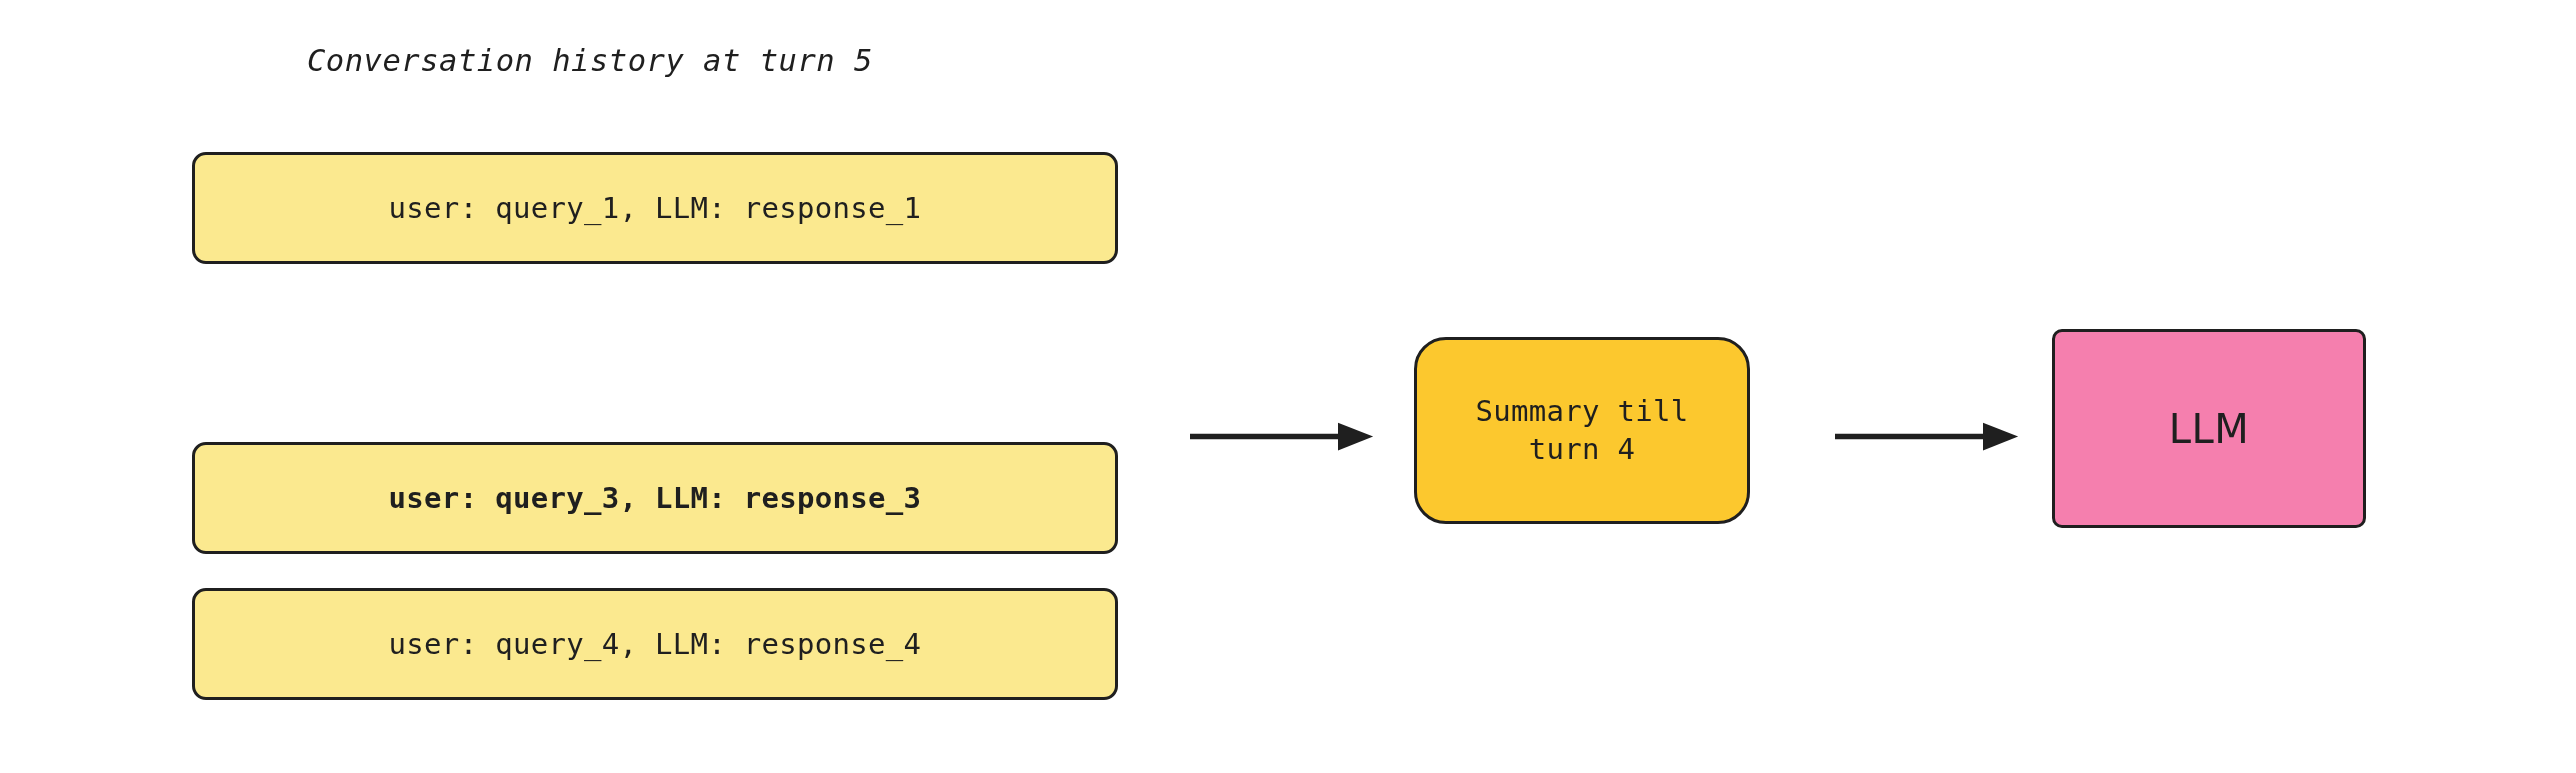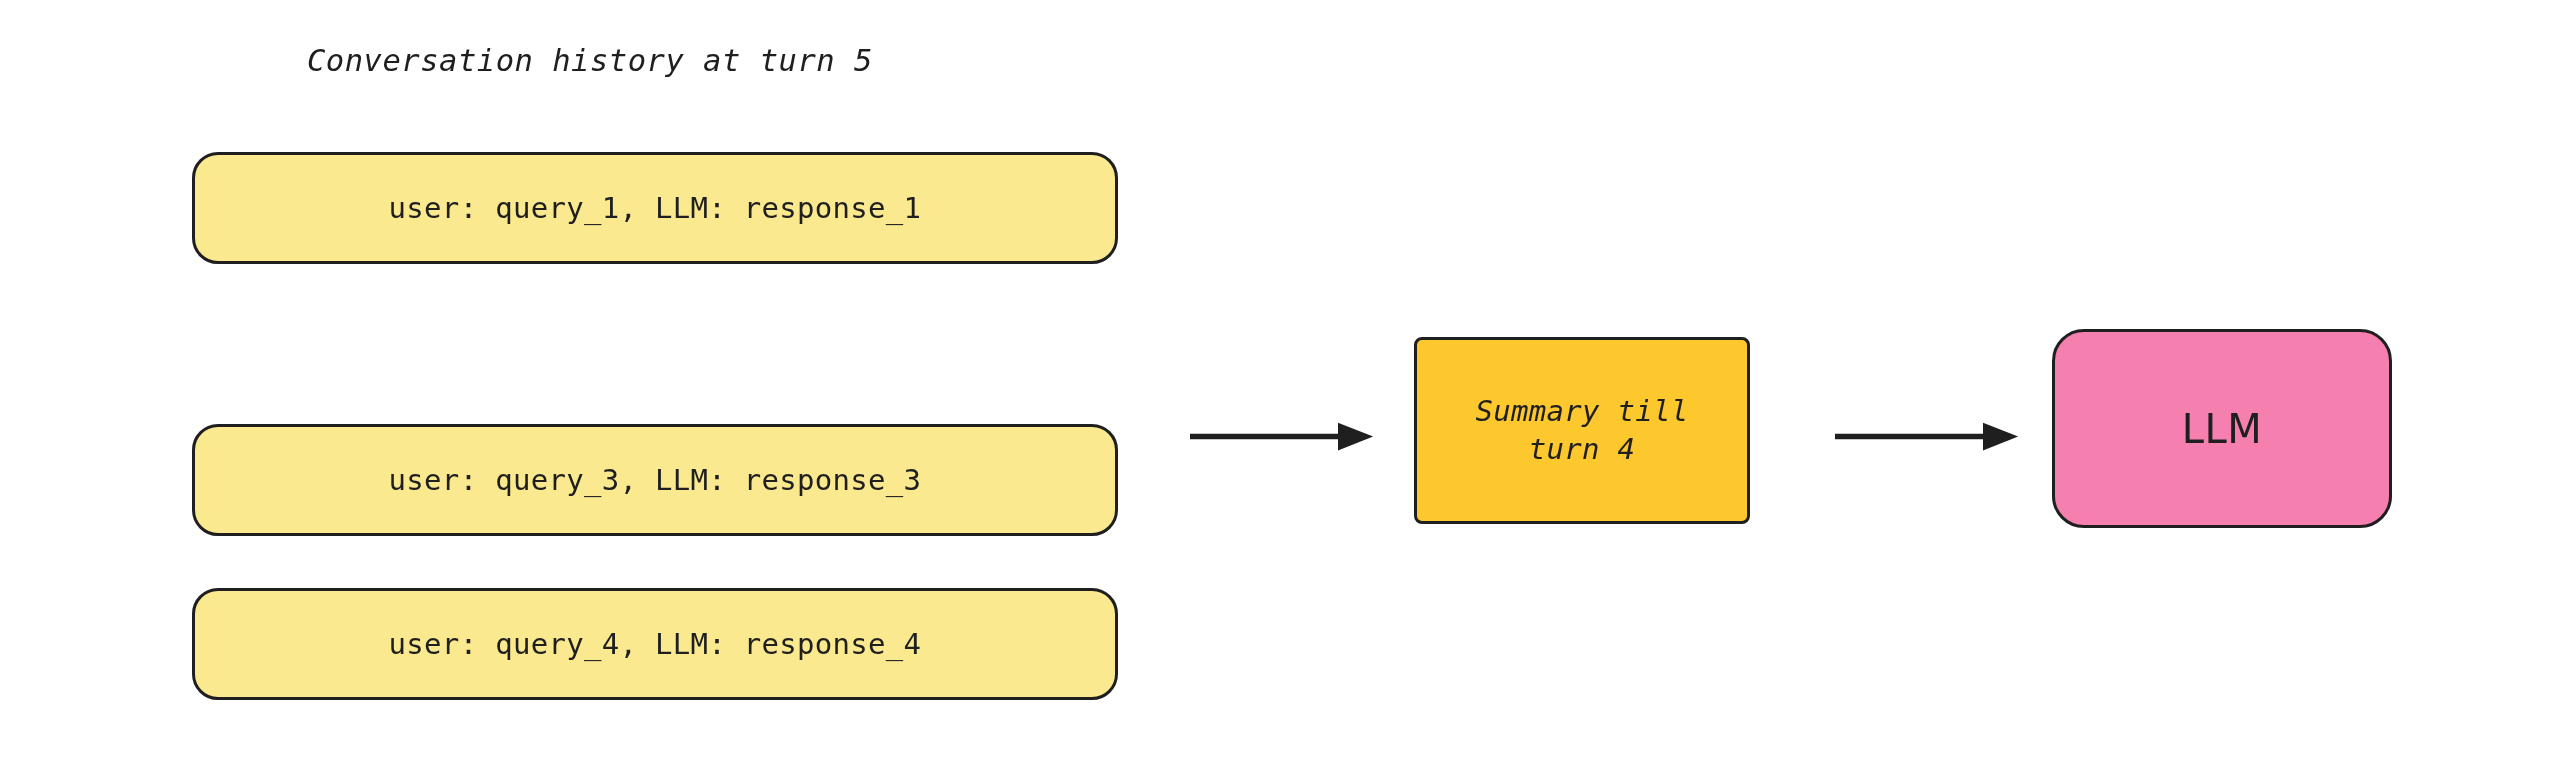--- a/index.html
+++ b/index.html
@@ -41,59 +41,58 @@
     text-align: center;
     color: #1f1f1f;
   }
 
   
   .history-box {
     left: 192px;
     width: 926px;
     height: 112px;
     background: #fbe98f;
-    border-radius: 26px;
+    border-radius: 14px;
   }
   .history-box .node-label {
     font-family: "DejaVu Sans Mono", "Liberation Mono", monospace;
     font-size: 29px;
     letter-spacing: 0.3px;
     white-space: nowrap;
   }
   #history-box-0 { top: 152px; }
   #history-box-1 { top: 298px; }
-  #history-box-2 { top: 424px; }
+  #history-box-2 { top: 442px; font-weight: bold; }
   #history-box-3 { top: 588px; }
 
   
   #summary-box {
     left: 1414px;
     top: 337px;
     width: 336px;
     height: 187px;
     background: #fcc82e;
-    border-radius: 8px;
-    font-style: italic;
+    border-radius: 32px;
   }
   #summary-box .node-label {
     font-family: "DejaVu Sans Mono", "Liberation Mono", monospace;
     font-size: 29px;
     line-height: 1.28;
     letter-spacing: 0.3px;
     white-space: pre-line;
   }
 
   
   #llm-box {
     left: 2052px;
     top: 329px;
-    width: 340px;
+    width: 314px;
     height: 199px;
     background: #f57fae;
-    border-radius: 32px;
+    border-radius: 10px;
   }
   #llm-box .node-label {
     font-family: "DejaVu Sans", "Liberation Sans", sans-serif;
     font-size: 40px;
     letter-spacing: 0.5px;
     white-space: nowrap;
   }
 
   
   .arrow {

